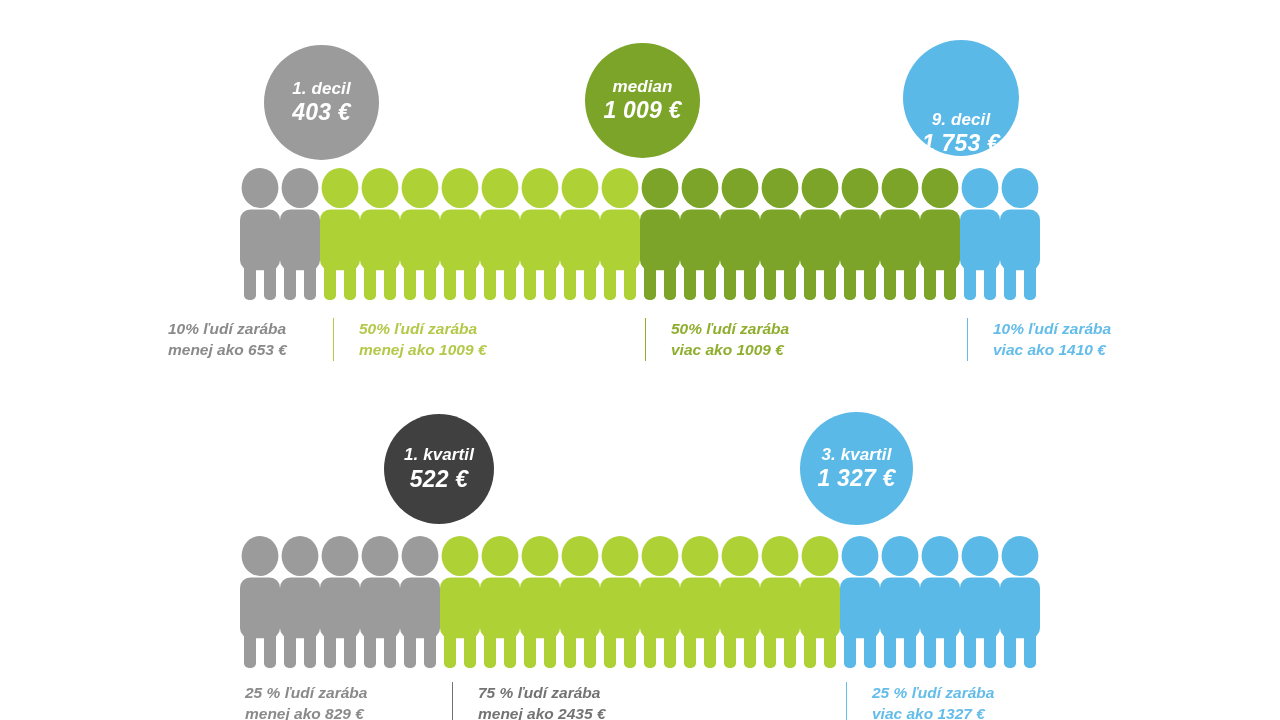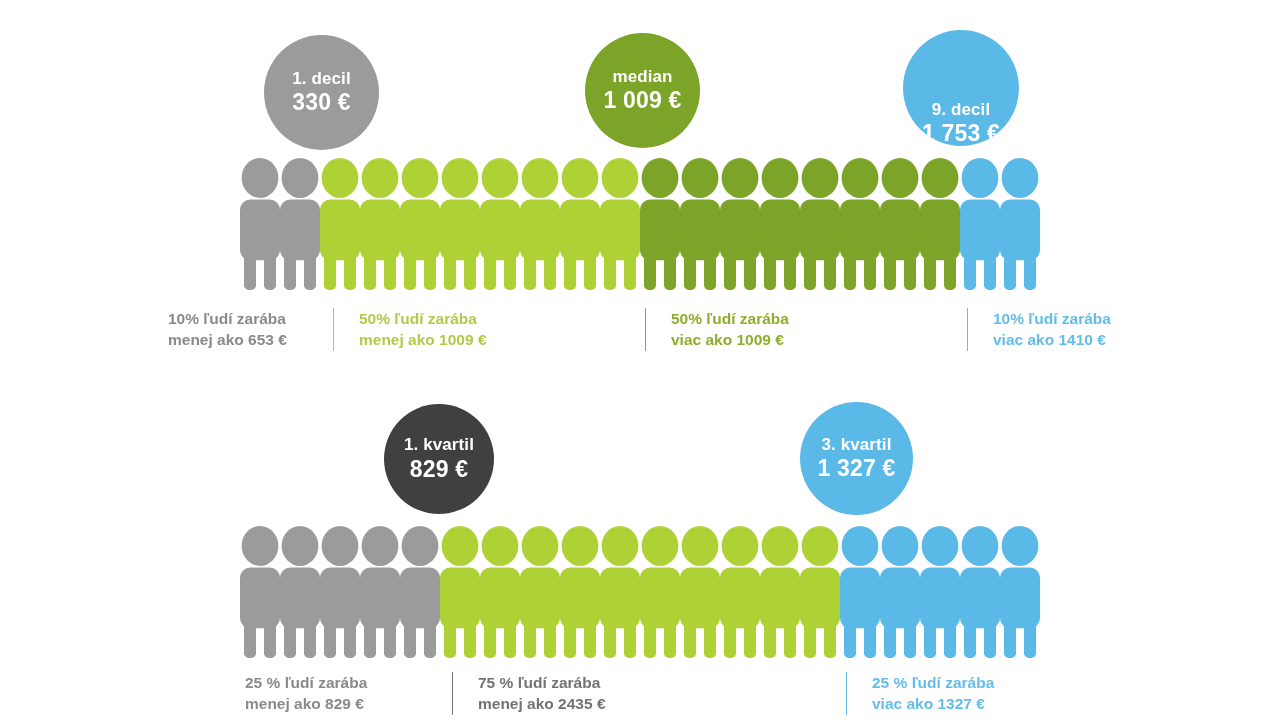--- a/index.html
+++ b/index.html
@@ -12,23 +12,24 @@
     width: 1280px;
     height: 720px;
     position: relative;
     overflow: hidden;
     font-family: "Liberation Sans", sans-serif;
     -webkit-font-smoothing: antialiased;
   }
 
   .stage {
     position: absolute;
-    left: 0; top: 2px;
+    left: 0; top: 12px;
     width: 1280px;
     height: 531px;
+    font-style: italic;
   }
 
   
   .bubble {
     position: absolute;
     border-radius: 50%;
     color: #ffffff;
     display: flex;
     flex-direction: column;
     align-items: center;
@@ -733,21 +734,21 @@
               <rect x="743.2" y="52.65" width="20.8" height="29.025" rx="14.174999999999999"></rect>
               <rect x="796" y="52.65" width="20.8" height="29.025" rx="14.174999999999999"></rect>
               <rect x="764" y="86.4" width="12" height="46.57499999999999" rx="4.800000000000001"></rect>
               <rect x="784" y="86.4" width="12" height="46.57499999999999" rx="4.800000000000001"></rect>
             </g>
           </g>
         </svg>
       </div>
       <div class="bubble" style="left: 264px; top: 33px; width: 115px; height: 115px; background: rgb(155, 155, 155);">
         <span class="b-label">1. decil</span>
-        <span class="b-value">330 €</span>
+        <span class="b-value">403 €</span>
       </div>
       <div class="bubble" style="left: 585px; top: 31px; width: 115px; height: 115px; background: rgb(123, 164, 40);">
         <span class="b-label">median</span>
         <span class="b-value">1 009 €</span>
       </div>
       <div class="bubble" style="left: 903px; top: 28px; width: 116px; height: 116px; background: rgb(91, 185, 232); justify-content: flex-end;">
         <span class="b-label">9. decil</span>
         <span class="b-value">1 753 €</span>
       </div>
       <div class="caption no-rule" style="left: 168px; top: 306px; color: rgb(138, 138, 138);">
@@ -1262,21 +1263,21 @@
               <rect x="743.2" y="52.65" width="20.8" height="29.025" rx="14.174999999999999"></rect>
               <rect x="796" y="52.65" width="20.8" height="29.025" rx="14.174999999999999"></rect>
               <rect x="764" y="86.4" width="12" height="46.57499999999999" rx="4.800000000000001"></rect>
               <rect x="784" y="86.4" width="12" height="46.57499999999999" rx="4.800000000000001"></rect>
             </g>
           </g>
         </svg>
       </div>
       <div class="bubble" style="left: 384px; top: 402px; width: 110px; height: 110px; background: #404040;">
         <span class="b-label">1. kvartil</span>
-        <span class="b-value">829 €</span>
+        <span class="b-value">522 €</span>
       </div>
       <div class="bubble" style="left: 800px; top: 400px; width: 113px; height: 113px; background: rgb(91, 185, 232);">
         <span class="b-label">3. kvartil</span>
         <span class="b-value">1 327 €</span>
       </div>
       <div class="caption no-rule" style="left: 245px; top: 670px; color: rgb(138, 138, 138);">
         <span class="c-line">25 % ľudí zarába</span>
         <span class="c-line">menej ako 829 €</span>
       </div>
       <div class="caption rule" style="left: 452px; top: 670px; color: #737373;">

